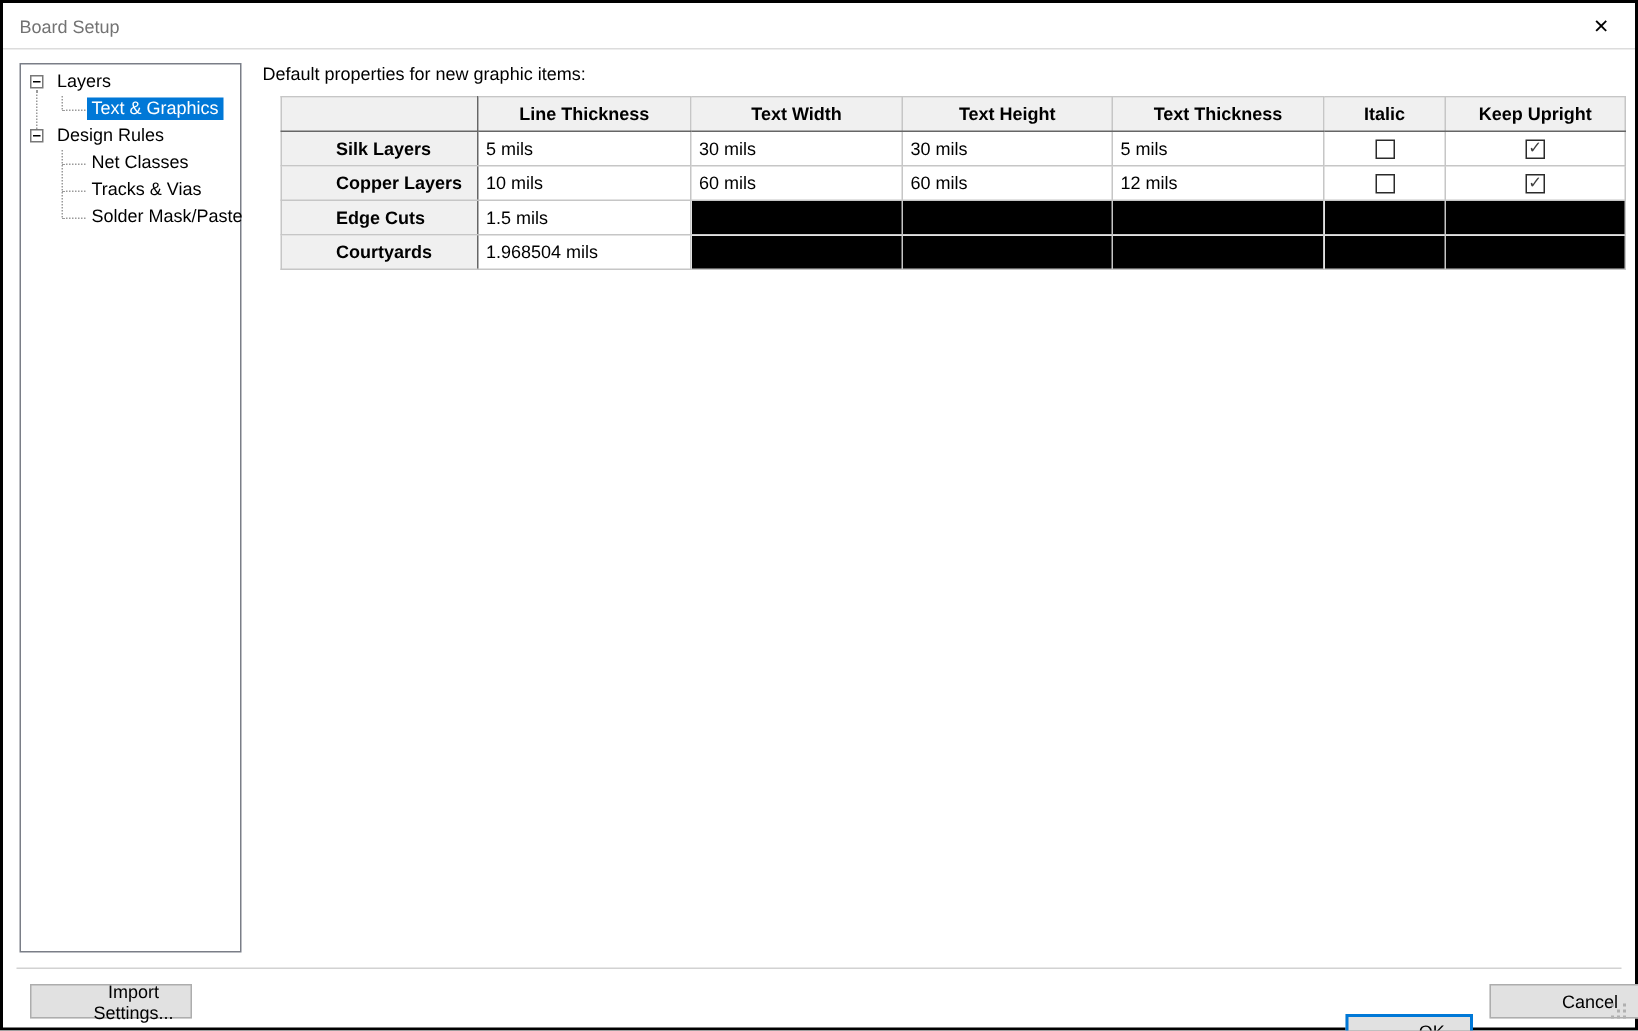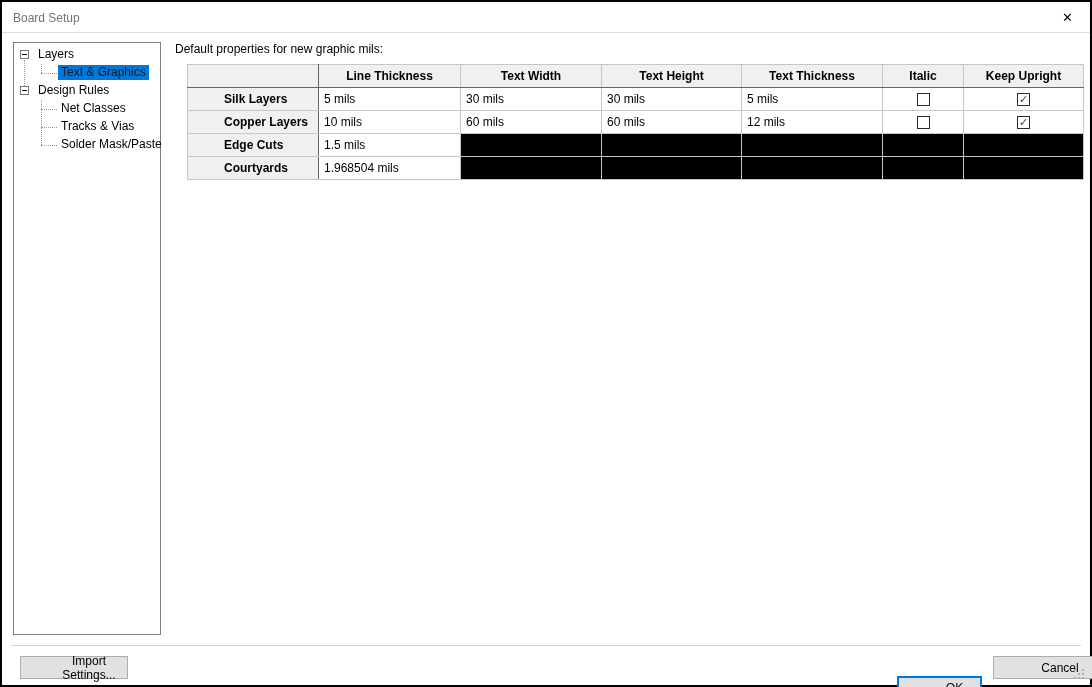--- a/index.html
+++ b/index.html
@@ -42,21 +42,21 @@
     width: 148px; height: 593px;
     background: #fff;
     border: 1px solid #7a7e87;
   }
   .tree { position: absolute; inset: 0; padding-top: 3px; }
   .tree-row { position: relative; height: 18px; line-height: 18px; white-space: nowrap; }
   .tree-label { display: inline-block; padding: 0 3px; line-height: 15px; margin-top: 1px; vertical-align: top; }
   .lvl0 .tree-label { margin-left: 21px; text-align: right; }
   .lvl1 .tree-label { margin-left: 44px; }
   .tree-row .selected {
-    background: #0078d7; color: #0f172a;
+    background: #0078d7; color: #ffffff;
   }
   .expander {
     position: absolute; left: 6px; top: 4px;
     width: 9px; height: 9px;
     background: #fff;
     border: 1px solid #787878;
   }
   .expander .minus {
     position: absolute; left: 1px; top: 3px;
     width: 5px; height: 1px; background: #000;
@@ -183,21 +183,21 @@
       </div>
       <div class="tree-row lvl1">
         <span class="tree-label">Tracks &amp; Vias</span>
       </div>
       <div class="tree-row lvl1">
         <span class="tree-label">Solder Mask/Paste</span>
       </div>
     </div>
   </div>
 
-  <div class="section-label">Default properties for new graphic mils:</div>
+  <div class="section-label">Default properties for new graphic items:</div>
 
   <table class="grid">
     <colgroup>
       <col style="width:131px">
         <col style="width:142px">
         <col style="width:141px">
       <col style="width:140px">
         <col style="width:141px">
         <col style="width:81px">
         <col style="width:120px">

